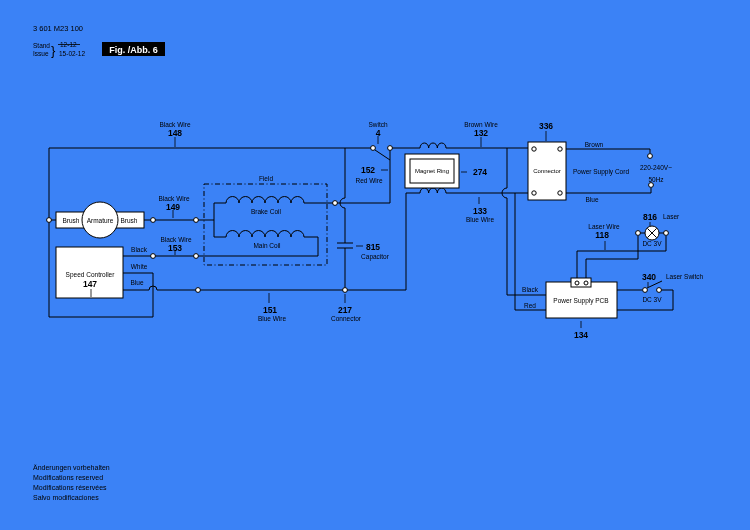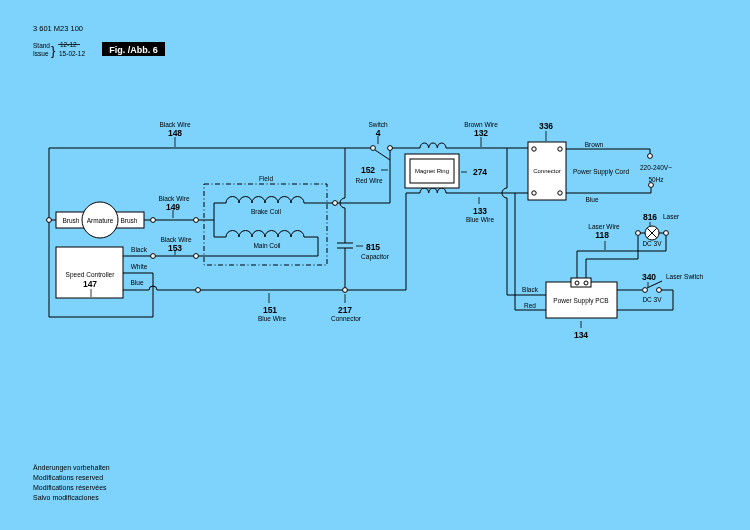--- a/index.html
+++ b/index.html
@@ -1,16 +1,16 @@
 <!DOCTYPE html>
 <html><head>
 <meta charset="utf-8">
 <style>
   html,body{margin:0;padding:0;background:#fff;}
-  #page{position:relative;width:750px;height:530px;background:#7dd3fc;overflow:hidden;}
+  #page{position:relative;width:750px;height:530px;background:#3b82f6;overflow:hidden;}
   svg text{font-family:"Liberation Sans",sans-serif;font-size:6.5px;fill:#000;}
   svg text.num{font-size:8.5px;font-weight:bold;}
   svg text.sm{font-size:6px;}
   svg text.pn{font-size:7.5px;}
   svg text.ft{font-size:7px;}
   svg text.mid{text-anchor:middle;}
   svg text.fig{font-size:9px;font-weight:bold;fill:#fff;}
   svg text.brace{font-size:13px;}
   .wire{stroke:#000;fill:none;stroke-width:1;}
   .tick{stroke:#000;stroke-width:0.8;fill:none;}

